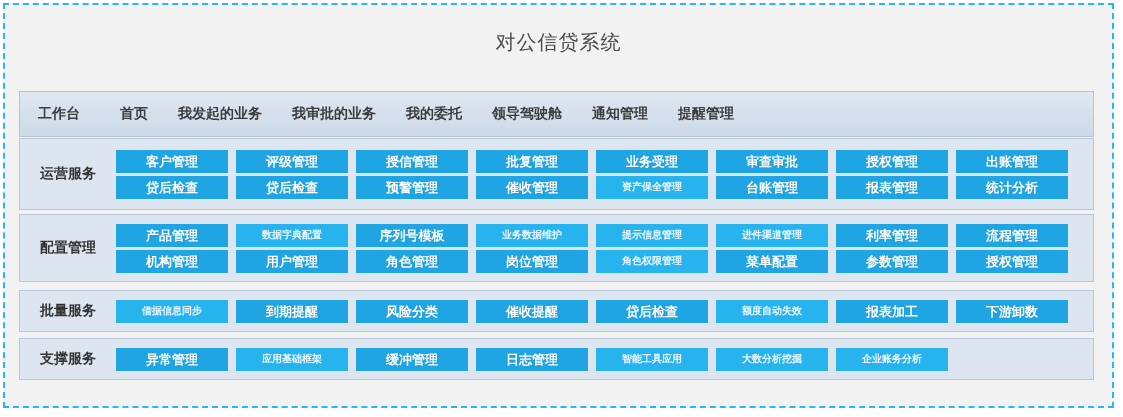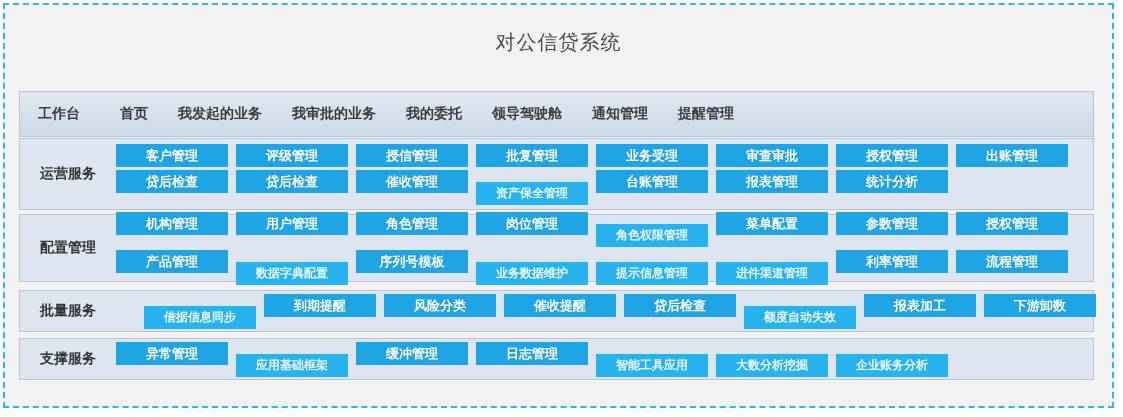--- a/index.html
+++ b/index.html
@@ -69,21 +69,21 @@
     left: 14px;
     width: 1075px;
     background: #dde6f0;
     border: 1px solid #b9c6d6;
     box-sizing: border-box;
     display: flex;
     align-items: center;
   }
   #section-0 { top: 133px; height: 72px; }
   #section-1 { top: 209px; height: 68px; }
-  #section-2 { top: 285px; height: 42px; gap: 28px; }
+  #section-2 { top: 285px; height: 42px; }
   #section-3 { top: 333px; height: 42px; }
 
   .section-label {
     width: 96px;
     flex: 0 0 96px;
     text-align: center;
     font-size: 14px;
     font-weight: bold;
     color: #333333;
     white-space: nowrap;
@@ -120,25 +120,24 @@
     box-sizing: border-box;
     white-space: nowrap;
     cursor: pointer;
     border: none;
     line-height: 1;
     text-shadow: 0 0 1px rgba(0,0,0,0.12);
   }
   
   .tile.dim {
     background: #27b3ee;
-    font-size: 12px;
+    font-size: 10px;
     font-weight: bold;
     color: #eaf7ff;
     text-shadow: none;
-    margin-top: 12px;
   }
 </style>
 </head>
 <body>
 
 <div id="app-frame">
 
   <div id="page-title">对公信贷系统</div>
 
   <div id="nav-bar">
@@ -183,20 +182,23 @@
             </div>
           </div>
           <div class="btn-row">
             <div class="btn-cell">
               <div class="tile">贷后检查</div>
             </div>
             <div class="btn-cell">
               <div class="tile">贷后检查</div>
             </div>
             <div class="btn-cell">
+              <div class="tile">预警管理</div>
+            </div>
+            <div class="btn-cell">
               <div class="tile">催收管理</div>
             </div>
             <div class="btn-cell">
               <div class="tile dim">资产保全管理</div>
             </div>
             <div class="btn-cell">
               <div class="tile">台账管理</div>
             </div>
             <div class="btn-cell">
               <div class="tile">报表管理</div>
@@ -205,20 +207,46 @@
               <div class="tile">统计分析</div>
             </div>
           </div>
         </div>
       </div>
       <div class="section" id="section-1">
         <div class="section-label">配置管理</div>
         <div class="section-grid">
           <div class="btn-row">
             <div class="btn-cell">
+              <div class="tile">产品管理</div>
+            </div>
+            <div class="btn-cell">
+              <div class="tile dim">数据字典配置</div>
+            </div>
+            <div class="btn-cell">
+              <div class="tile">序列号模板</div>
+            </div>
+            <div class="btn-cell">
+              <div class="tile dim">业务数据维护</div>
+            </div>
+            <div class="btn-cell">
+              <div class="tile dim">提示信息管理</div>
+            </div>
+            <div class="btn-cell">
+              <div class="tile dim">进件渠道管理</div>
+            </div>
+            <div class="btn-cell">
+              <div class="tile">利率管理</div>
+            </div>
+            <div class="btn-cell">
+              <div class="tile">流程管理</div>
+            </div>
+          </div>
+          <div class="btn-row">
+            <div class="btn-cell">
               <div class="tile">机构管理</div>
             </div>
             <div class="btn-cell">
               <div class="tile">用户管理</div>
             </div>
             <div class="btn-cell">
               <div class="tile">角色管理</div>
             </div>
             <div class="btn-cell">
               <div class="tile">岗位管理</div>
@@ -227,46 +255,20 @@
               <div class="tile dim">角色权限管理</div>
             </div>
             <div class="btn-cell">
               <div class="tile">菜单配置</div>
             </div>
             <div class="btn-cell">
               <div class="tile">参数管理</div>
             </div>
             <div class="btn-cell">
               <div class="tile">授权管理</div>
-            </div>
-          </div>
-          <div class="btn-row">
-            <div class="btn-cell">
-              <div class="tile">产品管理</div>
-            </div>
-            <div class="btn-cell">
-              <div class="tile dim">数据字典配置</div>
-            </div>
-            <div class="btn-cell">
-              <div class="tile">序列号模板</div>
-            </div>
-            <div class="btn-cell">
-              <div class="tile dim">业务数据维护</div>
-            </div>
-            <div class="btn-cell">
-              <div class="tile dim">提示信息管理</div>
-            </div>
-            <div class="btn-cell">
-              <div class="tile dim">进件渠道管理</div>
-            </div>
-            <div class="btn-cell">
-              <div class="tile">利率管理</div>
-            </div>
-            <div class="btn-cell">
-              <div class="tile">流程管理</div>
             </div>
           </div>
         </div>
       </div>
       <div class="section" id="section-2">
         <div class="section-label">批量服务</div>
         <div class="section-grid">
           <div class="btn-row">
             <div class="btn-cell">
               <div class="tile dim">借据信息同步</div>

